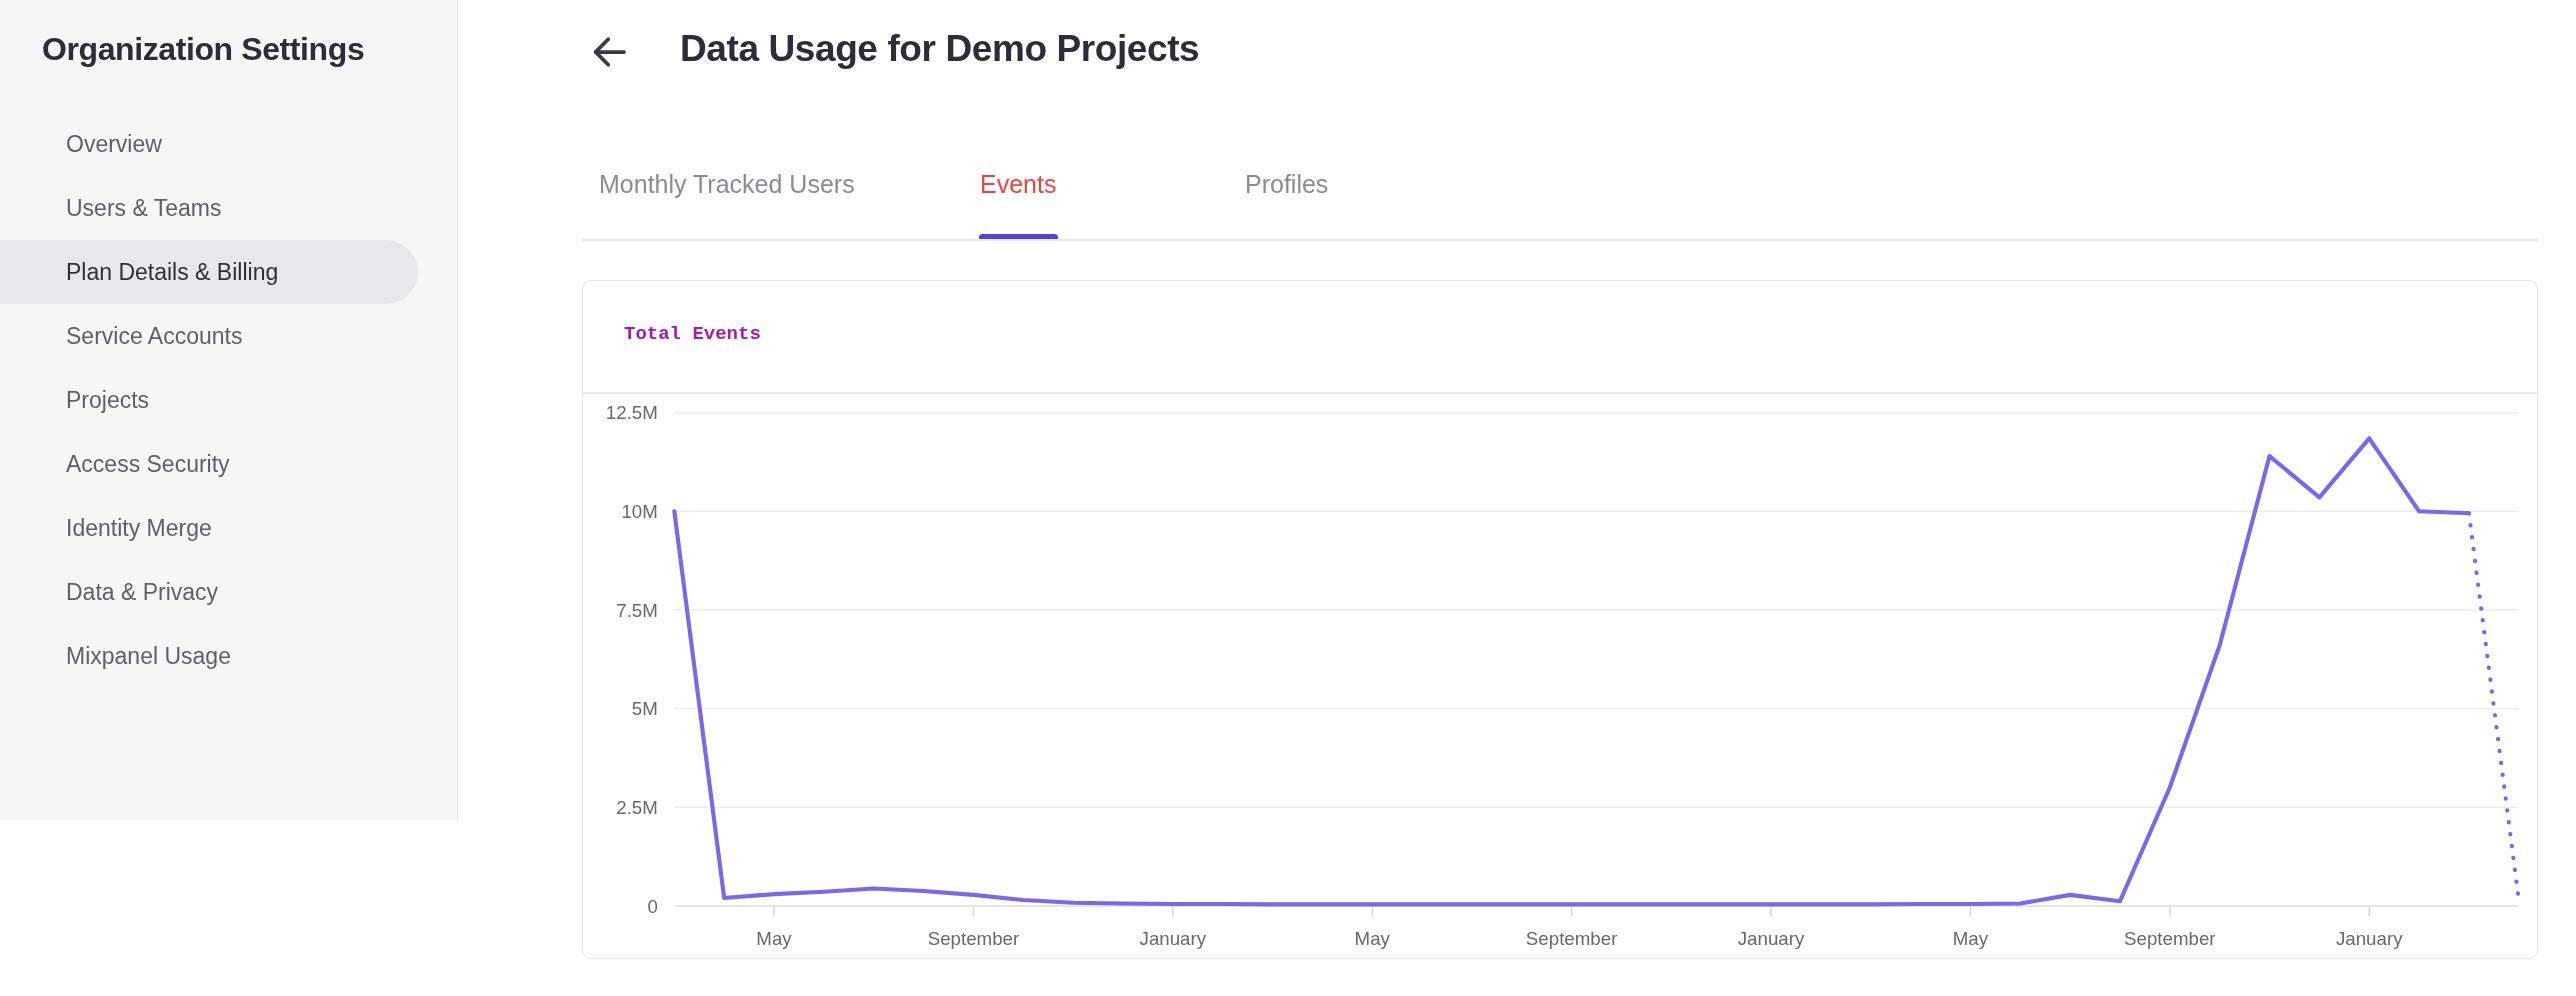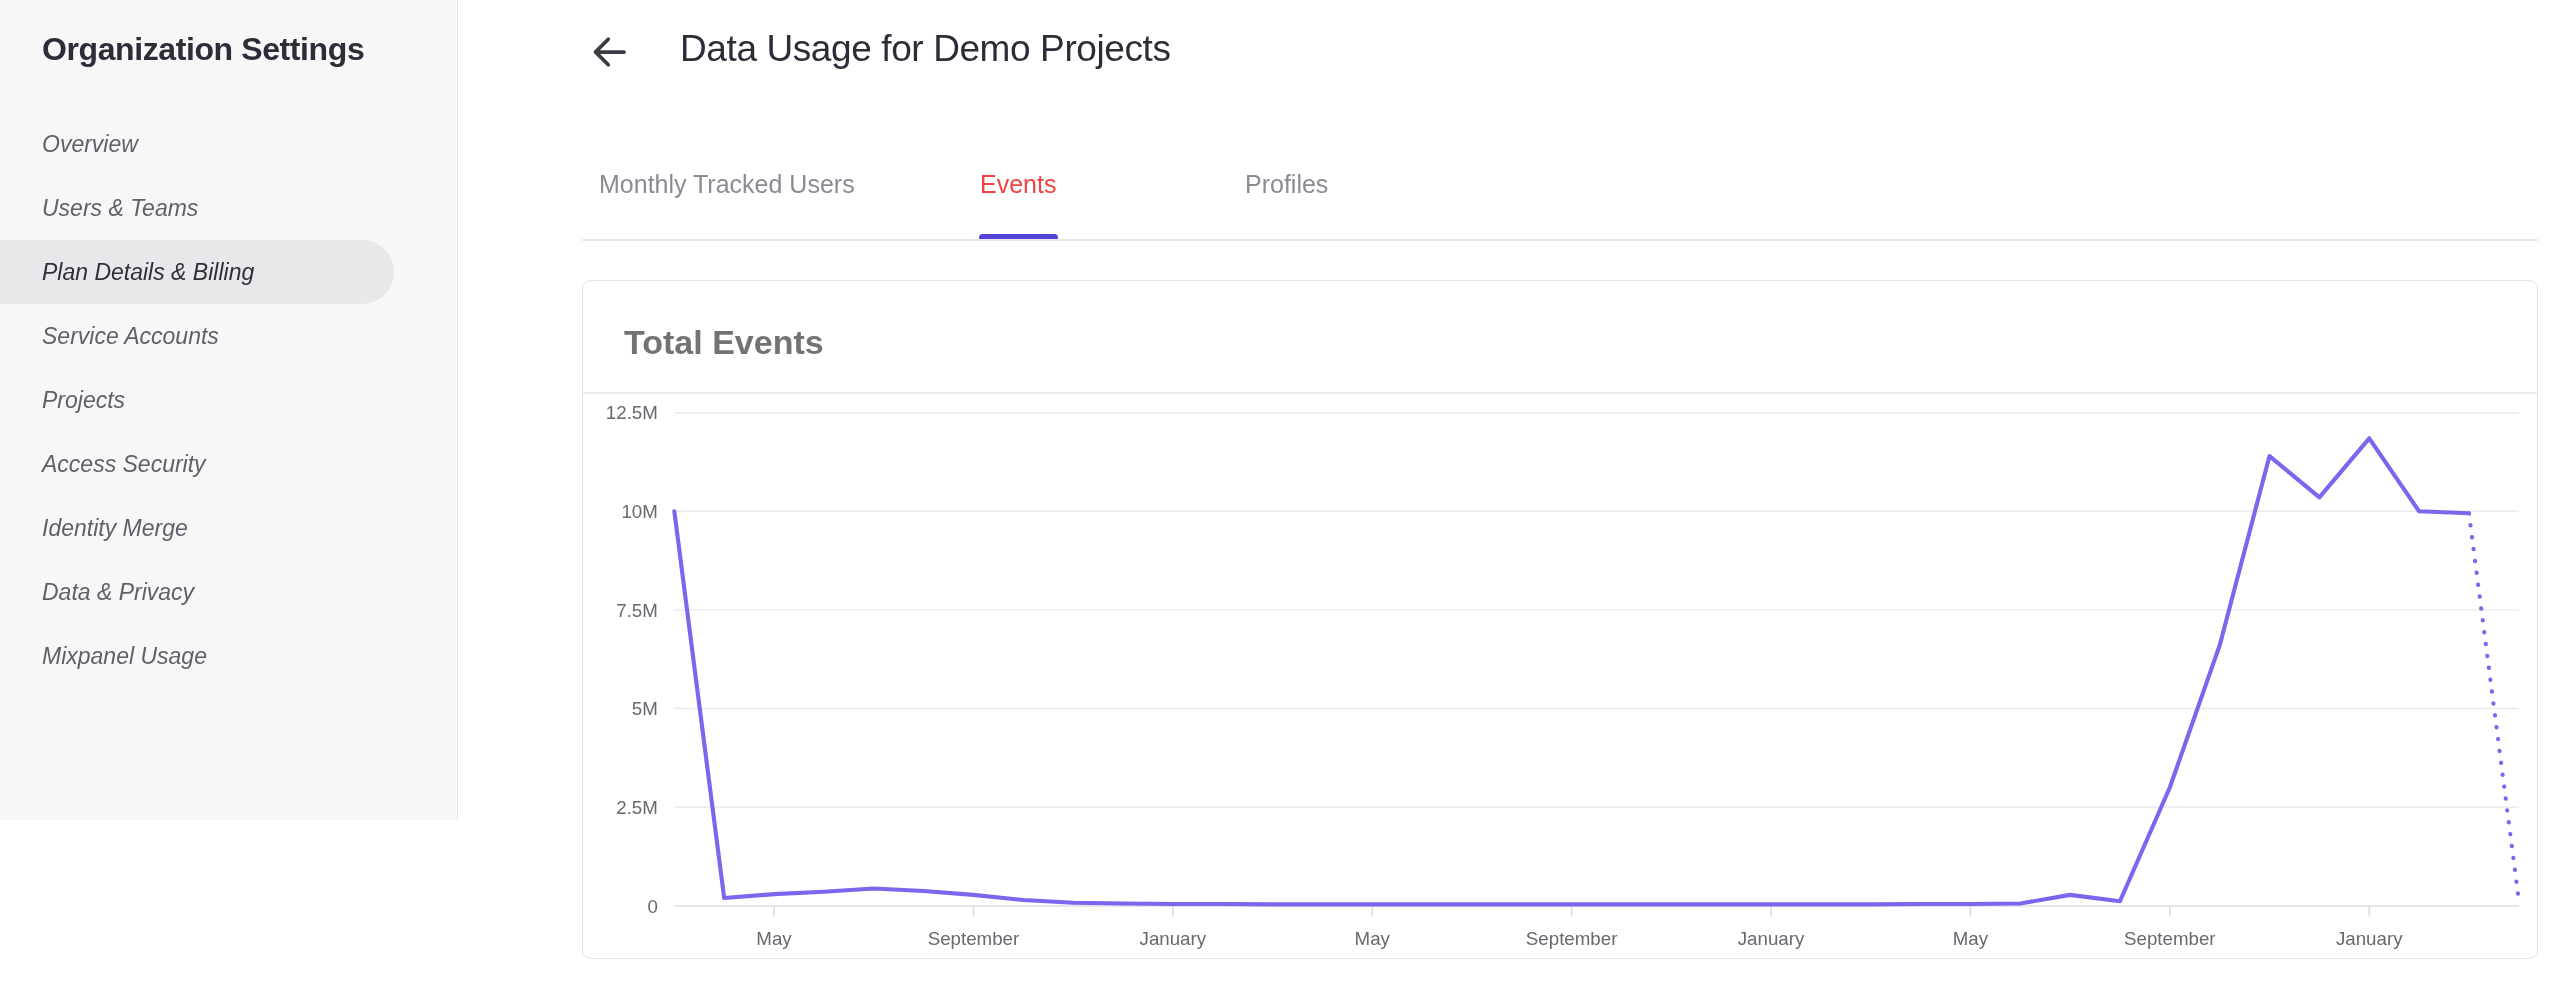--- a/index.html
+++ b/index.html
@@ -12,34 +12,34 @@
   .sidebar{
     position:absolute;left:0;top:0;width:458px;height:820px;
     background:#f7f7f8;border-right:1.5px solid #e5e5e8;box-sizing:border-box;
   }
   .sidebar-title{
     position:absolute;left:42px;top:31px;
     font-size:32px;font-weight:bold;color:#2d2d3a;letter-spacing:-0.4px;
   }
   .side-nav{position:absolute;left:0;top:112px;width:458px;}
   .side-item{
-    height:64px;line-height:64px;padding-left:42px;width:352px;
+    height:64px;line-height:64px;padding-left:66px;width:352px;
     font-size:23px;color:#5f5f6b;cursor:pointer;white-space:nowrap;
-    border-radius:0 32px 32px 0;box-sizing:content-box;font-style:italic;
+    border-radius:0 32px 32px 0;box-sizing:content-box;
   }
   .side-item.active{
     background:#e8e8ea;color:#2f2f3a;font-weight:500;
   }
   
   .back-btn{
     position:absolute;left:588px;top:31px;width:42px;height:42px;cursor:pointer;
   }
   .page-title{
     position:absolute;left:680px;top:28.4px;
-    font-size:37px;font-weight:normal;color:#2d2d3a;letter-spacing:-0.4px;
+    font-size:37px;font-weight:bold;color:#2d2d3a;letter-spacing:-0.4px;
     white-space:nowrap;
     text-align:center;
   }
   
   .tabs{position:absolute;left:0;top:164px;width:2576px;height:77px;}
   .tab{
     position:absolute;top:6px;font-size:25px;color:#8b8b95;cursor:pointer;white-space:nowrap;
   }
   .tab:nth-child(1){left:599px;}
   .tab:nth-child(2){left:980px;}
@@ -52,21 +52,21 @@
   .tabs-hairline{
     position:absolute;left:582px;top:239px;width:1956px;height:1.5px;background:#eaeaec;
   }
   
   .card{
     position:absolute;left:582px;top:280px;width:1956px;height:679px;
     background:#ffffff;border:1.5px solid #e5e5e8;border-radius:9px;box-sizing:border-box;
   }
   .card-title{
     position:absolute;left:41px;top:42px;
-    font-size:34px;font-weight:bold;color:#737373;
+    font-size:19px;font-weight:bold;color:#a21caf;font-family:Liberation Mono, monospace;
   }
   .card-divider{
     position:absolute;left:0;top:111px;width:100%;height:1.5px;background:#ebebed;
   }
   .chart-svg{position:absolute;left:0;top:112px;width:1953px;height:564px;}
 </style>
 </head>
 <body>
 
 <div class="sidebar">

